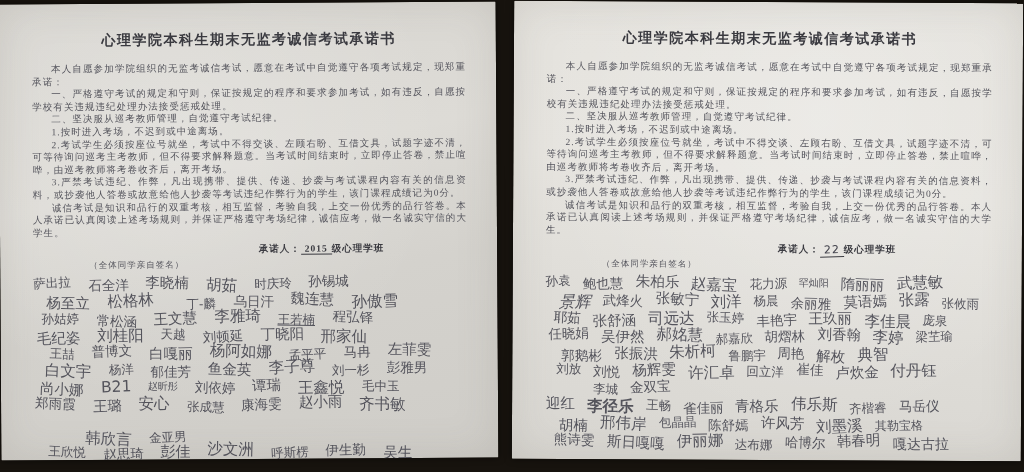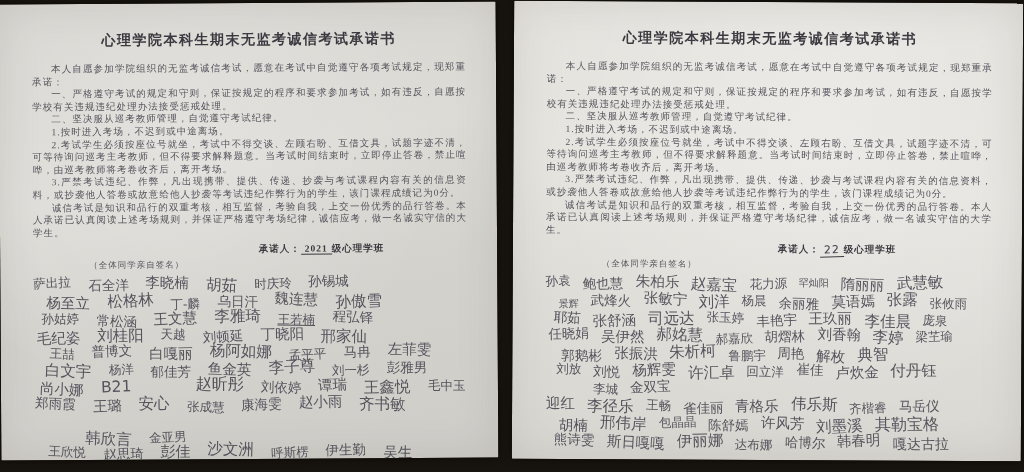--- a/index.html
+++ b/index.html
@@ -89,35 +89,35 @@
         <h1 class="doc-title">心理学院本科生期末无监考诚信考试承诺书</h1>
         <div class="doc-body">
             <p class="para">本人自愿参加学院组织的无监考诚信考试，愿意在考试中自觉遵守各项考试规定，现郑重承诺：</p>
             <p class="para">一、严格遵守考试的规定和守则，保证按规定的程序和要求参加考试，如有违反，自愿按学校有关违规违纪处理办法接受惩戒处理。</p>
             <p class="para">二、坚决服从巡考教师管理，自觉遵守考试纪律。</p>
             <p class="para">1.按时进入考场，不迟到或中途离场。</p>
             <p class="para">2.考试学生必须按座位号就坐，考试中不得交谈、左顾右盼、互借文具，试题字迹不清，可等待询问巡考主考教师，但不得要求解释题意。当考试时间结束时，立即停止答卷，禁止喧哗，由巡考教师将考卷收齐后，离开考场。</p>
             <p class="para">3.严禁考试违纪、作弊，凡出现携带、提供、传递、抄袭与考试课程内容有关的信息资料，或抄袭他人答卷或故意给他人抄袭等考试违纪作弊行为的学生，该门课程成绩记为0分。</p>
             <p class="para">诚信考试是知识和品行的双重考核，相互监督，考验自我，上交一份优秀的品行答卷。本人承诺已认真阅读上述考场规则，并保证严格遵守考场纪律，诚信应考，做一名诚实守信的大学生。</p>
           </div>
-        <div class="signer-line"><span>承诺人：</span><span class="signer-class printed">2021</span><span>级心理学班</span></div>
+        <div class="signer-line"><span>承诺人：</span><span class="signer-class printed">2015</span><span>级心理学班</span></div>
         <div class="sign-note">（全体同学亲自签名）</div>
         <div class="sig-area">
             <div class="sig-row" style="padding-left: 0px;">
               <span class="sig" style="transform: rotate(-2.7deg) translateY(-2px); font-size: 12.5px;">萨出拉</span>
               <span class="sig" style="transform: rotate(-0.9deg) translateY(1px); font-size: 13.5px;">石全洋</span>
               <span class="sig" style="transform: rotate(0.9deg) translateY(-1px); font-size: 14.5px;">李晓楠</span>
               <span class="sig" style="transform: rotate(2.7deg) translateY(2px); font-size: 15.5px;">胡茹</span>
               <span class="sig" style="transform: rotate(-1.8deg) translateY(0px); font-size: 12.5px;">时庆玲</span>
               <span class="sig" style="transform: rotate(0deg) translateY(-2px); font-size: 13.5px;">孙锡城</span>
             </div>
             <div class="sig-row" style="padding-left: 13px;">
               <span class="sig" style="transform: rotate(1.8deg) translateY(1px); font-size: 14.5px;">杨至立</span>
               <span class="sig" style="transform: rotate(-2.7deg) translateY(-1px); font-size: 15.5px;">松格林</span>
-              <span class="sig" style="transform: rotate(-0.9deg) translateY(2px); font-size: 12.5px;">丁-麟</span>
+              <span class="sig" style="transform: rotate(-0.9deg) translateY(2px); font-size: 12.5px; margin-left: 16px;">丁-麟</span>
               <span class="sig" style="transform: rotate(0.9deg) translateY(0px); font-size: 13.5px;">乌日汗</span>
               <span class="sig" style="transform: rotate(2.7deg) translateY(-2px); font-size: 14.5px;">魏连慧</span>
               <span class="sig" style="transform: rotate(-1.8deg) translateY(1px); font-size: 15.5px;">孙傲雪</span>
             </div>
             <div class="sig-row" style="padding-left: 8px;">
               <span class="sig" style="transform: rotate(0deg) translateY(-1px); font-size: 12.5px;">孙姑婷</span>
               <span class="sig" style="transform: rotate(1.8deg) translateY(2px); font-size: 13.5px;">常松涵</span>
               <span class="sig" style="transform: rotate(-2.7deg) translateY(0px); font-size: 14.5px;">王文慧</span>
               <span class="sig" style="transform: rotate(-0.9deg) translateY(-2px); font-size: 15.5px;">李雅琦</span>
               <span class="sig" style="transform: rotate(0.9deg) translateY(1px); font-size: 12.5px; text-decoration: underline;">王若楠</span>
@@ -145,21 +145,21 @@
               <span class="sig" style="transform: rotate(-1.8deg) translateY(-1px); font-size: 12.5px;">杨洋</span>
               <span class="sig" style="transform: rotate(0deg) translateY(2px); font-size: 13.5px;">郁佳芳</span>
               <span class="sig" style="transform: rotate(1.8deg) translateY(0px); font-size: 14.5px;">鱼金英</span>
               <span class="sig" style="transform: rotate(-2.7deg) translateY(-2px); font-size: 15.5px;">李子尊</span>
               <span class="sig" style="transform: rotate(-0.9deg) translateY(1px); font-size: 12.5px;">刘一杉</span>
               <span class="sig" style="transform: rotate(0.9deg) translateY(-1px); font-size: 13.5px;">彭雅男</span>
             </div>
             <div class="sig-row" style="padding-left: 6px;">
               <span class="sig" style="transform: rotate(2.7deg) translateY(2px); font-size: 14.5px;">尚小娜</span>
               <span class="sig" style="transform: rotate(-1.8deg) translateY(0px); font-size: 15.5px;">B21</span>
-              <span class="sig" style="transform: rotate(0deg) translateY(-2px); font-size: 16px; margin-left: 48px;">赵昕彤</span>
+              <span class="sig" style="transform: rotate(0deg) translateY(-2px); font-size: 10px;">赵昕彤</span>
               <span class="sig" style="transform: rotate(1.8deg) translateY(1px); font-size: 13.5px;">刘依婷</span>
               <span class="sig" style="transform: rotate(-2.7deg) translateY(-1px); font-size: 14.5px;">谭瑞</span>
               <span class="sig" style="transform: rotate(-0.9deg) translateY(2px); font-size: 15.5px;">王鑫悦</span>
               <span class="sig" style="transform: rotate(0.9deg) translateY(0px); font-size: 12.5px;">毛中玉</span>
             </div>
             <div class="sig-row" style="padding-left: 1px;">
               <span class="sig" style="transform: rotate(2.7deg) translateY(-2px); font-size: 13.5px;">郑雨霞</span>
               <span class="sig" style="transform: rotate(-1.8deg) translateY(1px); font-size: 14.5px;">王璐</span>
               <span class="sig" style="transform: rotate(0deg) translateY(-1px); font-size: 15.5px;">安心</span>
               <span class="sig" style="transform: rotate(1.8deg) translateY(2px); font-size: 12.5px;">张成慧</span>
@@ -205,21 +205,21 @@
               <span class="sig" style="transform: rotate(-2.7deg) translateY(-2px); font-size: 12.5px;">孙袁</span>
               <span class="sig" style="transform: rotate(-0.9deg) translateY(1px); font-size: 13.5px;">鲍也慧</span>
               <span class="sig" style="transform: rotate(0.9deg) translateY(-1px); font-size: 14.5px;">朱柏乐</span>
               <span class="sig" style="transform: rotate(2.7deg) translateY(2px); font-size: 15.5px;">赵嘉宝</span>
               <span class="sig" style="transform: rotate(-1.8deg) translateY(0px); font-size: 12.5px;">花力源</span>
               <span class="sig" style="transform: rotate(0deg) translateY(-2px); font-size: 10px;">罕灿阳</span>
               <span class="sig" style="transform: rotate(1.8deg) translateY(1px); font-size: 14.5px;">隋丽丽</span>
               <span class="sig" style="transform: rotate(-2.7deg) translateY(-1px); font-size: 15.5px;">武慧敏</span>
             </div>
             <div class="sig-row" style="padding-left: 13px;">
-              <span class="sig" style="transform: rotate(-0.9deg) translateY(2px); font-size: 10px;">景辉</span>
+              <span class="sig" style="transform: rotate(-0.9deg) translateY(2px); font-size: 16px; font-style: italic;">景辉</span>
               <span class="sig" style="transform: rotate(0.9deg) translateY(0px); font-size: 13.5px;">武烽火</span>
               <span class="sig" style="transform: rotate(2.7deg) translateY(-2px); font-size: 14.5px;">张敏宁</span>
               <span class="sig" style="transform: rotate(-1.8deg) translateY(1px); font-size: 15.5px;">刘洋</span>
               <span class="sig" style="transform: rotate(0deg) translateY(-1px); font-size: 12.5px;">杨晨</span>
               <span class="sig" style="transform: rotate(1.8deg) translateY(2px); font-size: 13.5px;">余丽雅</span>
               <span class="sig" style="transform: rotate(-2.7deg) translateY(0px); font-size: 14.5px;">莫语嫣</span>
               <span class="sig" style="transform: rotate(-0.9deg) translateY(-2px); font-size: 15.5px;">张露</span>
               <span class="sig" style="transform: rotate(0.9deg) translateY(1px); font-size: 12.5px;">张攸雨</span>
             </div>
             <div class="sig-row" style="padding-left: 8px;">
@@ -260,36 +260,36 @@
               <span class="sig" style="transform: rotate(2.7deg) translateY(-2px); font-size: 13.5px;">崔佳</span>
               <span class="sig" style="transform: rotate(-1.8deg) translateY(1px); font-size: 14.5px;">卢炊金</span>
               <span class="sig" style="transform: rotate(0deg) translateY(-1px); font-size: 15.5px;">付丹钰</span>
             </div>
             <div class="sig-row" style="padding-left: 48px;">
               <span class="sig" style="transform: rotate(1.8deg) translateY(2px); font-size: 12.5px;">李城</span>
               <span class="sig" style="transform: rotate(-2.7deg) translateY(0px); font-size: 13.5px;">金双宝</span>
             </div>
             <div class="sig-row" style="padding-left: 1px;">
               <span class="sig" style="transform: rotate(-0.9deg) translateY(-2px); font-size: 14.5px;">迎红</span>
-              <span class="sig" style="transform: rotate(0.9deg) translateY(1px); font-size: 15.5px;">李径乐</span>
+              <span class="sig" style="transform: rotate(0.9deg) translateY(1px); font-size: 15.5px; font-weight: bold;">李径乐</span>
               <span class="sig" style="transform: rotate(2.7deg) translateY(-1px); font-size: 12.5px;">王畅</span>
               <span class="sig" style="transform: rotate(-1.8deg) translateY(2px); font-size: 13.5px;">雀佳丽</span>
               <span class="sig" style="transform: rotate(0deg) translateY(0px); font-size: 14.5px;">青格乐</span>
               <span class="sig" style="transform: rotate(1.8deg) translateY(-2px); font-size: 15.5px;">伟乐斯</span>
               <span class="sig" style="transform: rotate(-2.7deg) translateY(1px); font-size: 12.5px;">齐楷睿</span>
               <span class="sig" style="transform: rotate(-0.9deg) translateY(-1px); font-size: 13.5px;">马岳仪</span>
             </div>
             <div class="sig-row" style="padding-left: 14px;">
               <span class="sig" style="transform: rotate(0.9deg) translateY(2px); font-size: 14.5px;">胡楠</span>
               <span class="sig" style="transform: rotate(2.7deg) translateY(0px); font-size: 15.5px;">邢伟岸</span>
               <span class="sig" style="transform: rotate(-1.8deg) translateY(-2px); font-size: 12.5px;">包晶晶</span>
               <span class="sig" style="transform: rotate(0deg) translateY(1px); font-size: 13.5px;">陈舒嫣</span>
               <span class="sig" style="transform: rotate(1.8deg) translateY(-1px); font-size: 14.5px;">许风芳</span>
               <span class="sig" style="transform: rotate(-2.7deg) translateY(2px); font-size: 15.5px;">刘墨溪</span>
-              <span class="sig" style="transform: rotate(-0.9deg) translateY(0px); font-size: 16px;">其勒宝格</span>
+              <span class="sig" style="transform: rotate(-0.9deg) translateY(0px); font-size: 12px;">其勒宝格</span>
             </div>
             <div class="sig-row" style="padding-left: 9px;">
               <span class="sig" style="transform: rotate(0.9deg) translateY(-2px); font-size: 13.5px;">熊诗雯</span>
               <span class="sig" style="transform: rotate(2.7deg) translateY(1px); font-size: 14.5px;">斯日嘎嘎</span>
               <span class="sig" style="transform: rotate(-1.8deg) translateY(-1px); font-size: 15.5px;">伊丽娜</span>
               <span class="sig" style="transform: rotate(0deg) translateY(2px); font-size: 12.5px;">达布娜</span>
               <span class="sig" style="transform: rotate(1.8deg) translateY(0px); font-size: 13.5px;">哈博尔</span>
               <span class="sig" style="transform: rotate(-2.7deg) translateY(-2px); font-size: 14.5px;">韩春明</span>
               <span class="sig" style="transform: rotate(-0.9deg) translateY(1px); font-size: 14px;">嘎达古拉</span>
             </div>

